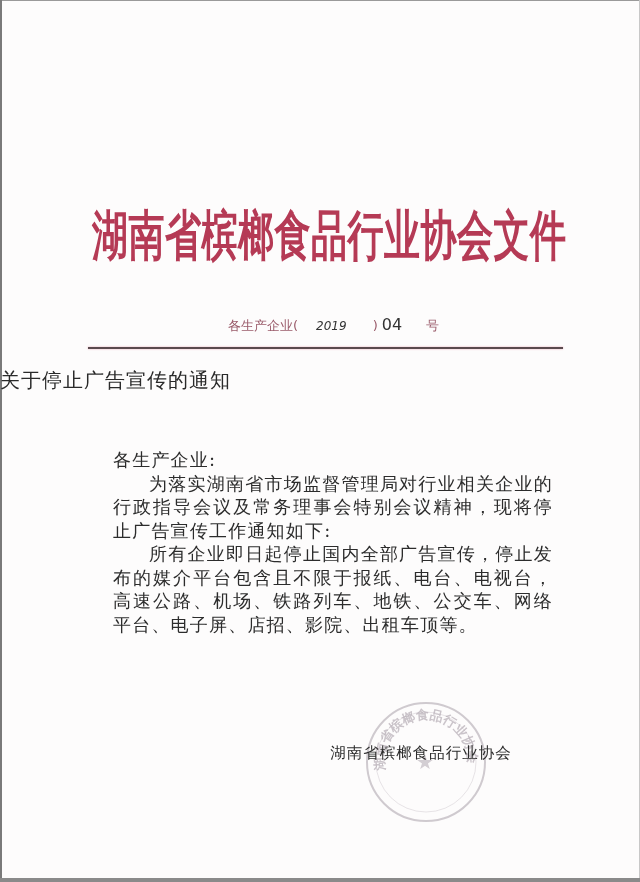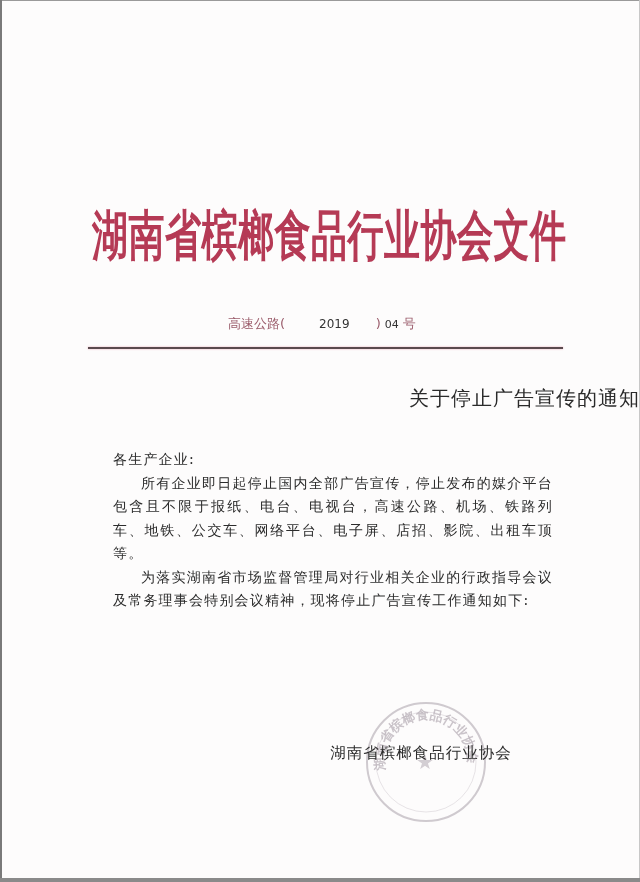--- a/index.html
+++ b/index.html
@@ -19,34 +19,34 @@
     font-size: 36px; font-weight: bold; letter-spacing: 0.5px;
     color: #b53a55; white-space: nowrap; line-height: 72px;
     transform: scaleY(1.5); transform-origin: left top;
     top: 180px;
   }
   .doc-number {
     position: absolute; left: 228px; top: 315px;
     font-family: "DejaVu Sans", "Liberation Sans", sans-serif;
     font-size: 13px; color: #9a5b6a; white-space: nowrap;
   }
-  .doc-number .year { color: #333; margin-left: 34px; margin-right: 26px; font-size: 12px; }
-  .doc-number .seq { color: #333; font-size: 11px; margin: 0 4px 0 4px; }
+  .doc-number .year { color: #333; margin-left: 18px; margin-right: 26px; font-size: 12px; font-style: italic; }
+  .doc-number .seq { color: #333; font-size: 16px; margin: 0 24px 0 4px; }
   .red-rule {
     position: absolute; left: 88px; top: 347px; width: 475px; height: 2px;
     background: #5a4a4e; box-shadow: 0 0 2px #e7a1b0;
   }
   .notice-title {
-    position: absolute; left: 0; width: 640px; top: 385px; text-align: right;
+    position: absolute; left: 0; width: 640px; top: 367px; text-align: left;
     font-family: "DejaVu Sans", "Liberation Sans", sans-serif;
     font-size: 20px; color: #2a2a2a; letter-spacing: 1px;
   }
   .body-text {
     position: absolute; left: 113px; top: 448px; width: 440px;
-    font-size: 14px; line-height: 23.5px; color: #2c2c2c;
+    font-size: 18px; line-height: 23.5px; color: #2c2c2c;
     text-align: justify; letter-spacing: 1.2px;
   }
   .body-text p { margin: 0; text-indent: 2em; }
   .body-text p.salutation { text-indent: 0; }
 
   .signature {
     position: absolute; left: 326px; top: 742px; width: 190px;
     font-size: 15.5px; line-height: 23px; color: #2c2c2c; text-align: center;
     letter-spacing: 1px; z-index: 2;
   }
@@ -67,31 +67,31 @@
 <body>
 
 <div class="frame-top"></div>
 <div class="frame-left"></div>
 <div class="frame-right"></div>
 <div class="frame-bottom"></div>
 
 <div class="header-title">湖南省槟榔食品行业协会文件</div>
 
 <div class="doc-number">
-  <span>高速公路(</span><span class="year">2019</span><span>)</span><span class="seq">04</span><span>号</span>
+  <span>各生产企业(</span><span class="year">2019</span><span>)</span><span class="seq">04</span><span>号</span>
 </div>
 
 <div class="red-rule"></div>
 
 <div class="notice-title">关于停止广告宣传的通知</div>
 
 <div class="body-text">
   <p class="salutation">各生产企业:</p>
+  <p>为落实湖南省市场监督管理局对行业相关企业的行政指导会议及常务理事会特别会议精神，现将停止广告宣传工作通知如下:</p>
   <p>所有企业即日起停止国内全部广告宣传，停止发布的媒介平台包含且不限于报纸、电台、电视台，高速公路、机场、铁路列车、地铁、公交车、网络平台、电子屏、店招、影院、出租车顶等。</p>
-  <p>为落实湖南省市场监督管理局对行业相关企业的行政指导会议及常务理事会特别会议精神，现将停止广告宣传工作通知如下:</p>
 </div>
 
 <div class="stamp">
   <svg class="stamp-arc" viewBox="0 0 116 116">
     <defs>
       <path id="arcPath" d="M 18 70 A 42 42 0 1 1 98 70" fill="none"></path>
     </defs>
     <text font-size="13" fill="rgba(160,150,160,0.55)" font-family="DejaVu Serif, serif" font-weight="bold">
       <textPath href="#arcPath" startOffset="4">湖南省槟榔食品行业协会</textPath>
     </text>

